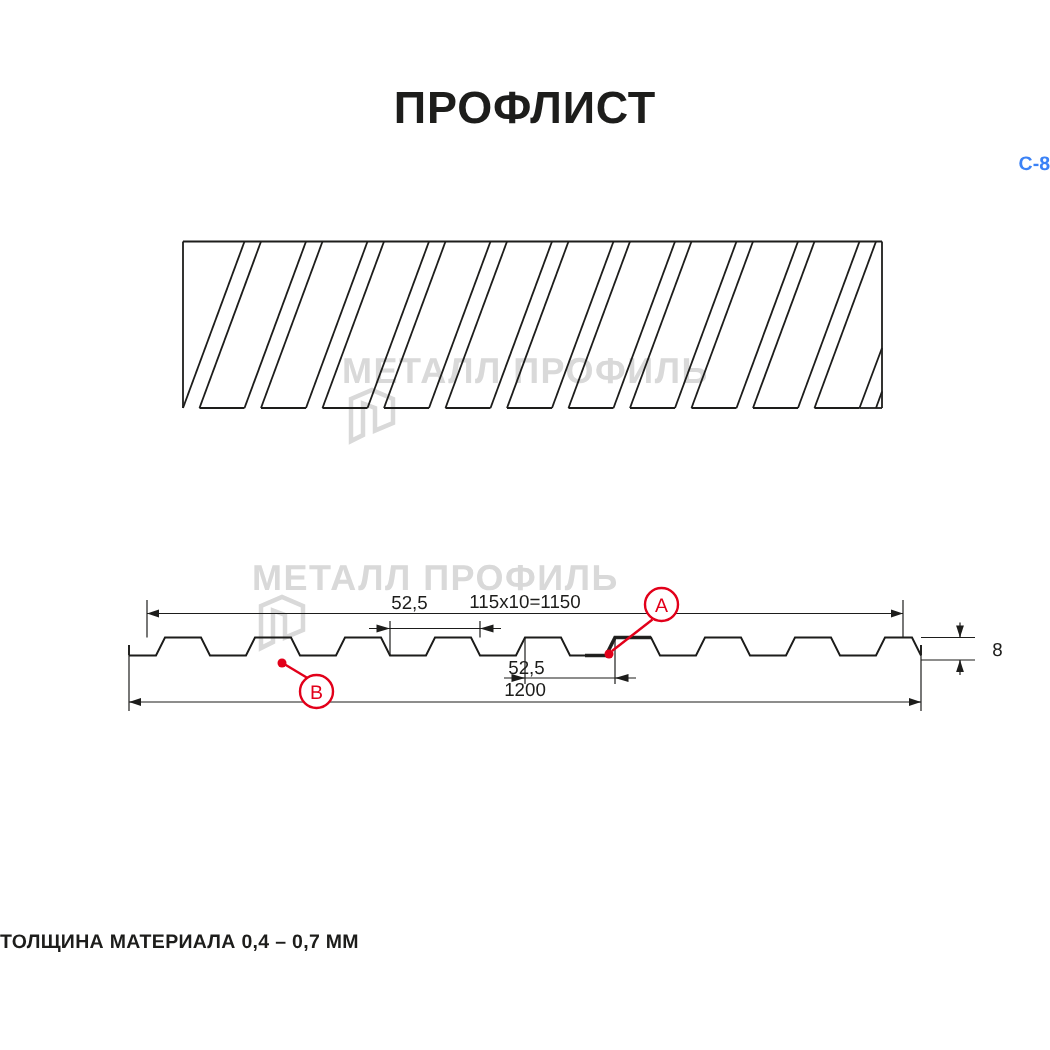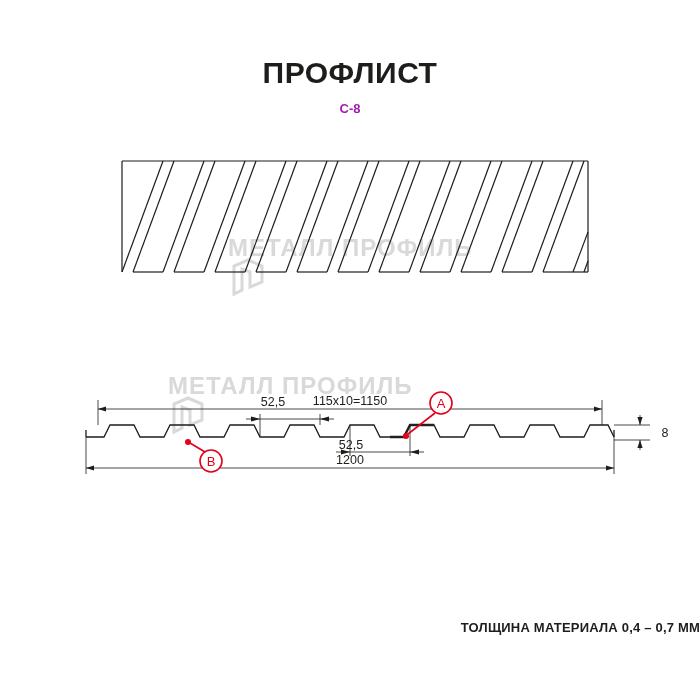--- a/index.html
+++ b/index.html
@@ -28,31 +28,31 @@
     font-size: 30px;
     font-weight: bold;
     letter-spacing: 0.5px;
     color: #1d1d1b;
   }
   .subtitle {
     position: absolute;
     top: 101px;
     left: 0;
     width: 700px;
-    text-align: center;
+    text-align: right;
     font-size: 13px;
     font-weight: bold;
-    color: #a21caf;
+    color: #3b82f6;
   }
   .footer-note {
     position: absolute;
     top: 620px;
     left: 0;
     width: 700px;
-    text-align: right;
+    text-align: left;
     font-size: 13px;
     font-weight: bold;
     letter-spacing: 0.2px;
     color: #1d1d1b;
   }
   .drawing {
     position: absolute;
     top: 0;
     left: 0;
   }

